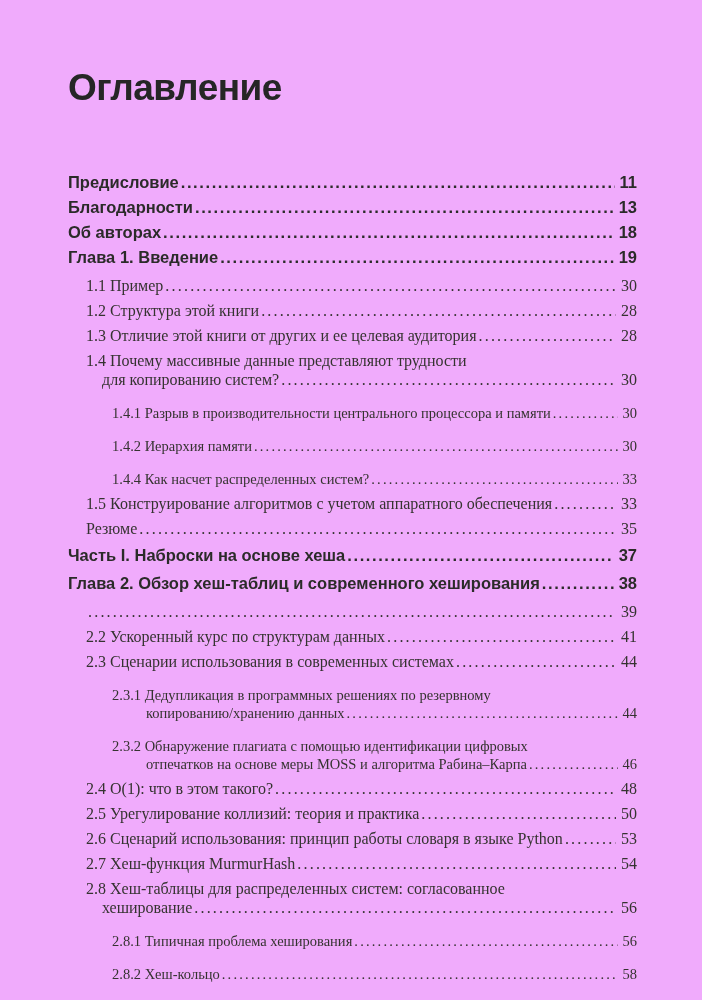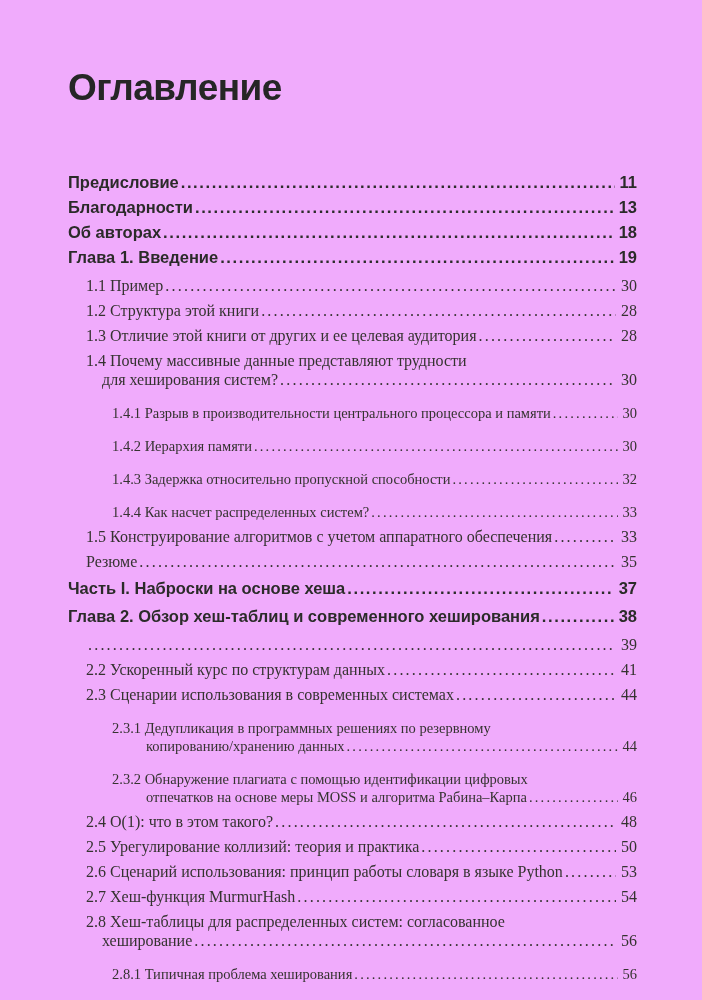--- a/index.html
+++ b/index.html
@@ -140,44 +140,37 @@
     <span class="txt">1.3 Отличие этой книги от других и ее целевая аудитория</span>
   <span class="leader"></span>
           <span class="page-num">28</span>
         </div>
       </div>
       <div class="entry l1">
         <div class="line">
     <span class="txt">1.4 Почему массивные данные представляют трудности</span>
   </div>
         <div class="line cont">
-    <span class="txt">для хеширования систем?</span>
+    <span class="txt">для копированию систем?</span>
   <span class="leader"></span>
           <span class="page-num">30</span>
         </div>
       </div>
       <div class="entry l2">
         <div class="line">
     <span class="txt">1.4.1 Разрыв в производительности центрального процессора и памяти</span>
   <span class="leader"></span>
           <span class="page-num">30</span>
         </div>
       </div>
       <div class="entry l2">
         <div class="line">
     <span class="txt">1.4.2 Иерархия памяти</span>
   <span class="leader"></span>
           <span class="page-num">30</span>
-        </div>
-      </div>
-      <div class="entry l2">
-        <div class="line">
-    <span class="txt">1.4.3 Задержка относительно пропускной способности</span>
-  <span class="leader"></span>
-          <span class="page-num">32</span>
         </div>
       </div>
       <div class="entry l2">
         <div class="line">
     <span class="txt">1.4.4 Как насчет распределенных систем?</span>
   <span class="leader"></span>
           <span class="page-num">33</span>
         </div>
       </div>
       <div class="entry l1">

